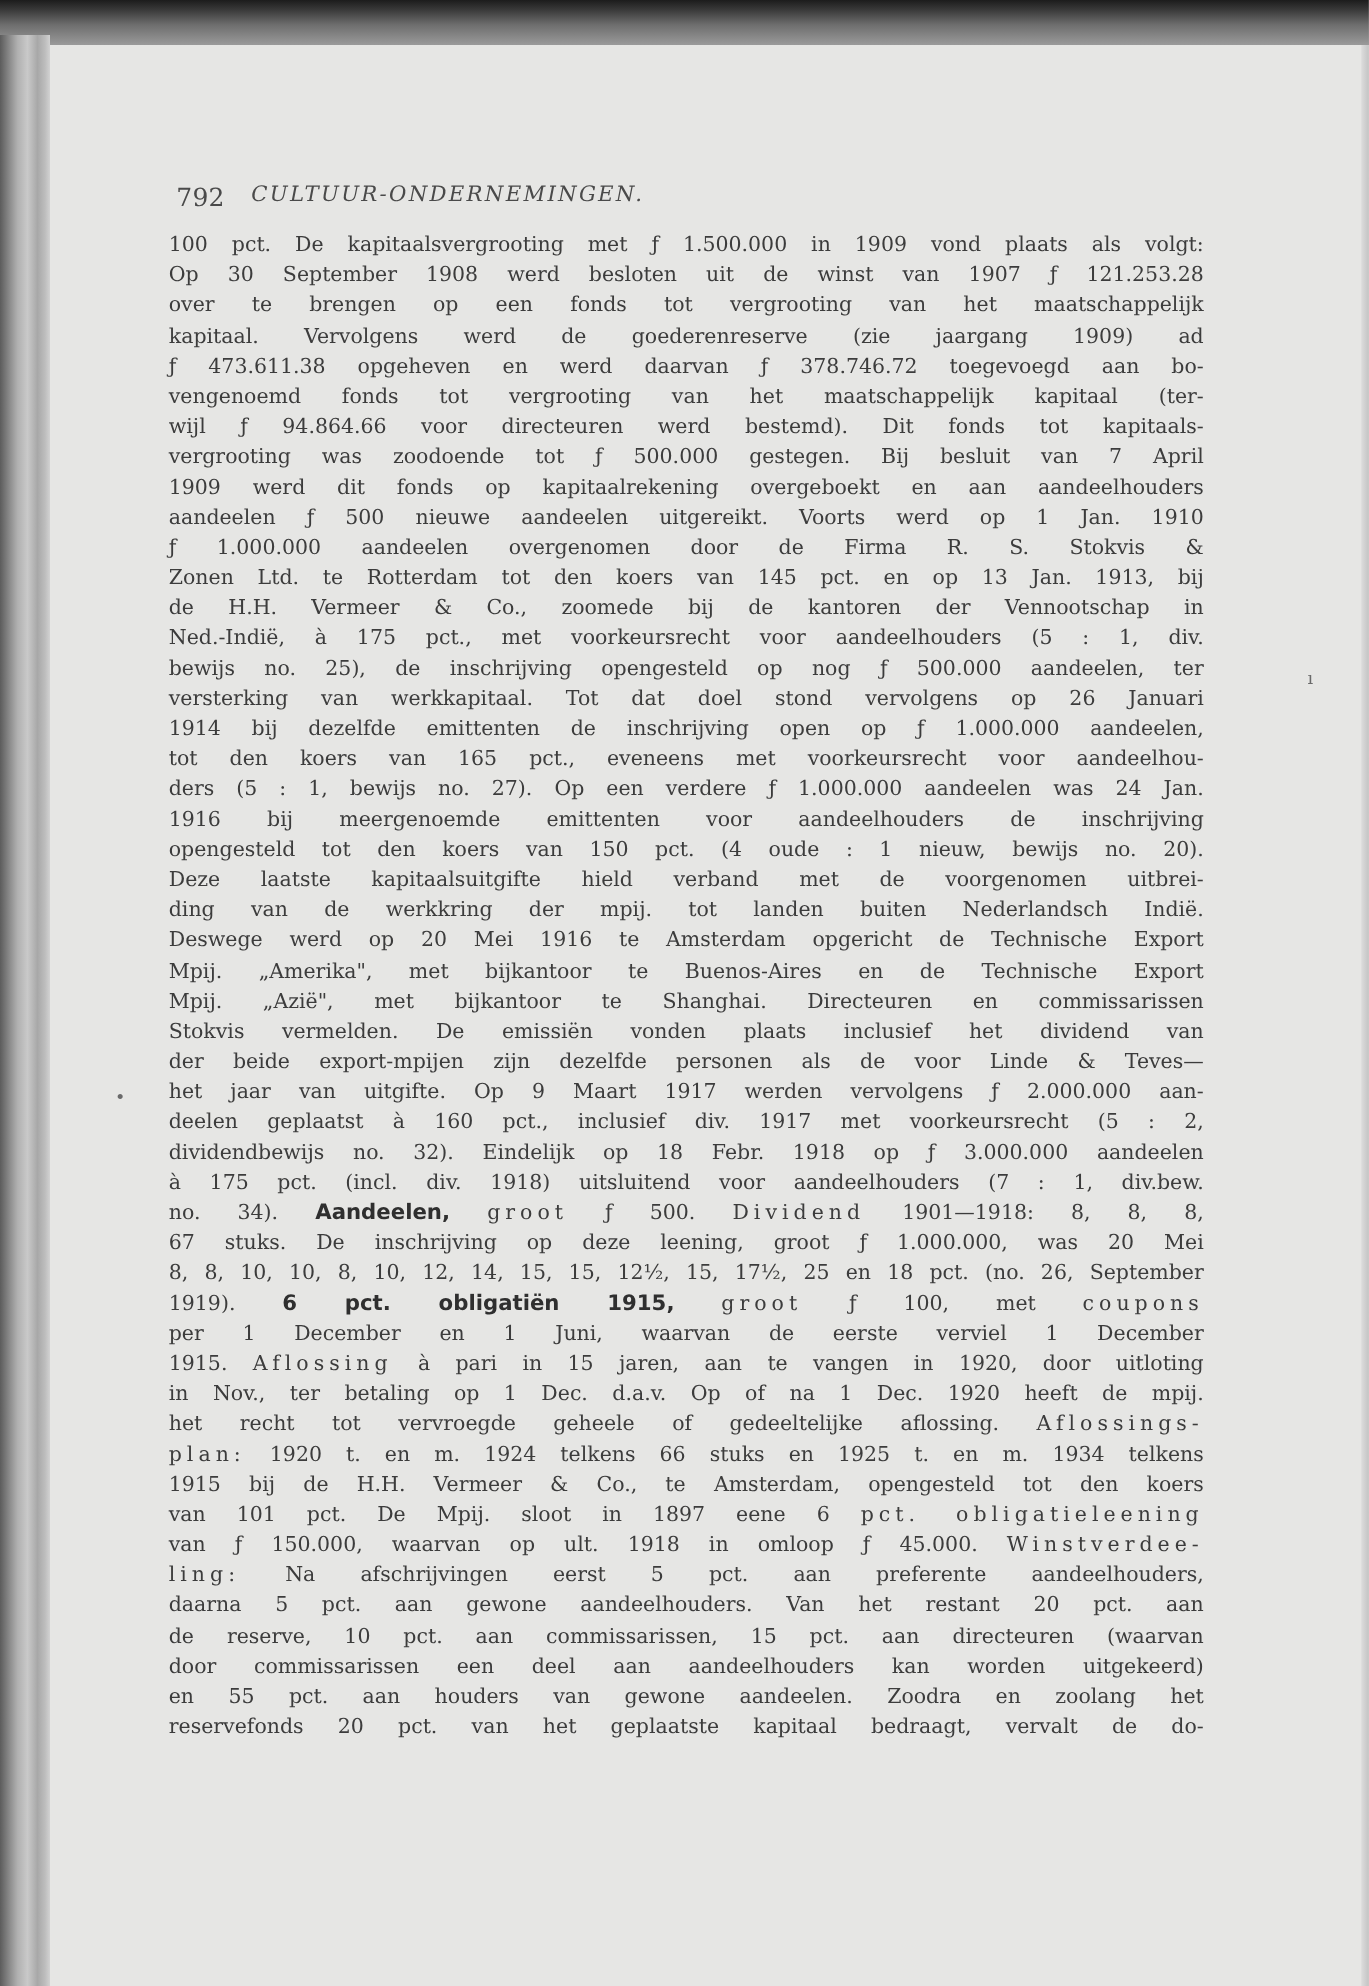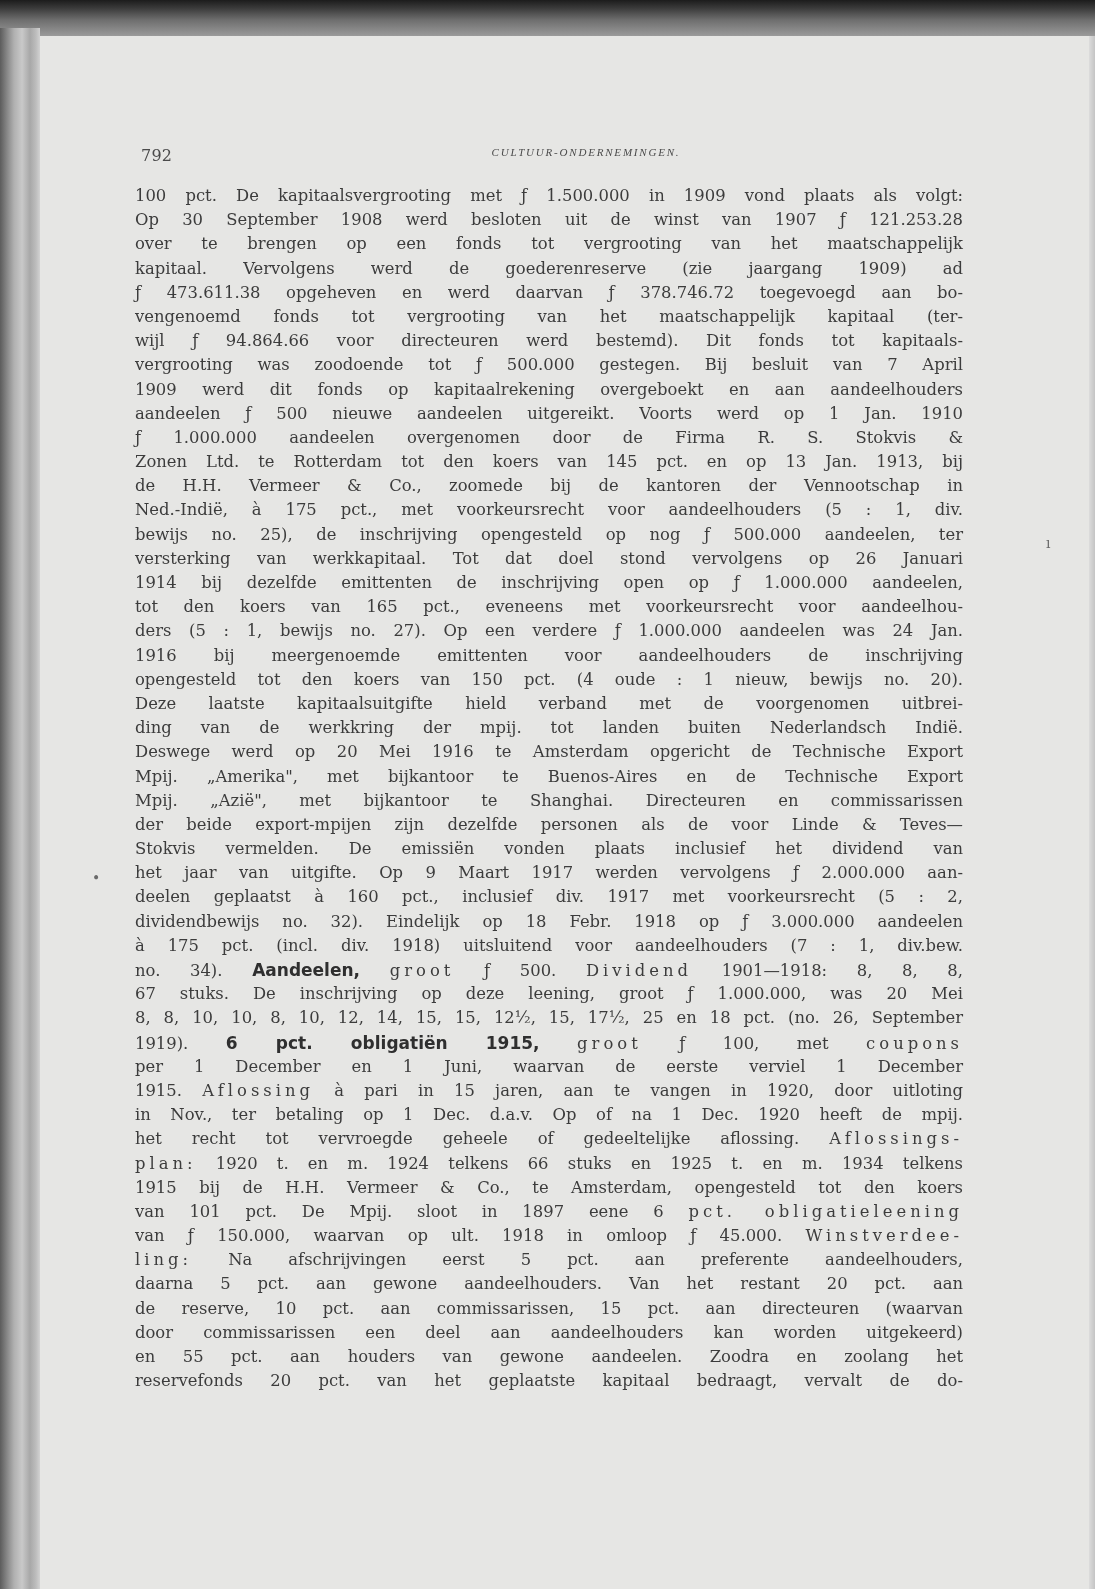--- a/index.html
+++ b/index.html
@@ -23,27 +23,26 @@
     }
     .page-right-edge {
       position: absolute; right: 0; top: 36px; width: 6px; height: 1553px;
       background: linear-gradient(90deg, #dcdcdc, #c4c4c4);
     }
     .header {
       position: absolute; left: 141px; top: 146px; width: 830px; height: 22px;
       color: #4a4a4a;
     }
     .page-number {
-      position: absolute; left: 0; top: 0; font-size: 16px; letter-spacing: 0.2px;
+      position: absolute; left: 0; top: 0; font-size: 20px; letter-spacing: 0.2px;
     }
     .running-title {
-      position: absolute; left: 0; right: 0; top: 0; text-align: center;
-      font-style: italic; font-size: 11px; letter-spacing: 1.8px;
+      position: absolute; left: 0; right: 0; top: 0; text-align: left;
+      font-style: italic; font-size: 17px; letter-spacing: 1.8px;
       padding-left: 60px;
-      font-family: Liberation Serif, serif;
     }
     .body-text {
       position: absolute; left: 135px; top: 184px; width: 828px;
       color: #3c3c3c; font-size: 16.4px; line-height: 24.2px;
     }
     .line {
       display: block; white-space: nowrap; text-align: justify; text-align-last: justify;
       height: 24.2px; overflow: visible;
     }
     .bold-sans { font-family: "DejaVu Sans", "Liberation Sans", sans-serif; font-weight: bold; font-size: 17px; color: #2f2f2f; }
@@ -86,22 +85,22 @@
   <span class="line">1914 bij dezelfde emittenten de inschrijving open op ƒ 1.000.000 aandeelen,</span>
   <span class="line">tot den koers van 165 pct., eveneens met voorkeursrecht voor aandeelhou-</span>
   <span class="line">ders (5 : 1, bewijs no. 27). Op een verdere ƒ 1.000.000 aandeelen was 24 Jan.</span>
   <span class="line">1916 bij meergenoemde emittenten voor aandeelhouders de inschrijving</span>
   <span class="line">opengesteld tot den koers van 150 pct. (4 oude : 1 nieuw, bewijs no. 20).</span>
   <span class="line">Deze laatste kapitaalsuitgifte hield verband met de voorgenomen uitbrei-</span>
   <span class="line">ding van de werkkring der mpij. tot landen buiten Nederlandsch Indië.</span>
   <span class="line">Deswege werd op 20 Mei 1916 te Amsterdam opgericht de Technische Export</span>
   <span class="line">Mpij. „Amerika", met bijkantoor te Buenos-Aires en de Technische Export</span>
   <span class="line">Mpij. „Azië", met bijkantoor te Shanghai. Directeuren en commissarissen</span>
+  <span class="line">Stokvis vermelden. De emissiën vonden plaats inclusief het dividend van</span>
   <span class="line">der beide export-mpijen zijn dezelfde personen als de voor Linde &amp; Teves—</span>
-  <span class="line">Stokvis vermelden. De emissiën vonden plaats inclusief het dividend van</span>
   <span class="line">het jaar van uitgifte. Op 9 Maart 1917 werden vervolgens ƒ 2.000.000 aan-</span>
   <span class="line">deelen geplaatst à 160 pct., inclusief div. 1917 met voorkeursrecht (5 : 2,</span>
   <span class="line">dividendbewijs no. 32). Eindelijk op 18 Febr. 1918 op ƒ 3.000.000 aandeelen</span>
   <span class="line">à 175 pct. (incl. div. 1918) uitsluitend voor aandeelhouders (7 : 1, div.bew.</span>
 
   <span class="line">
     <span>no. 34).</span>
     <span class="bold-sans">Aandeelen,</span>
     <span class="spaced">groot</span>
     <span>ƒ 500.</span>

